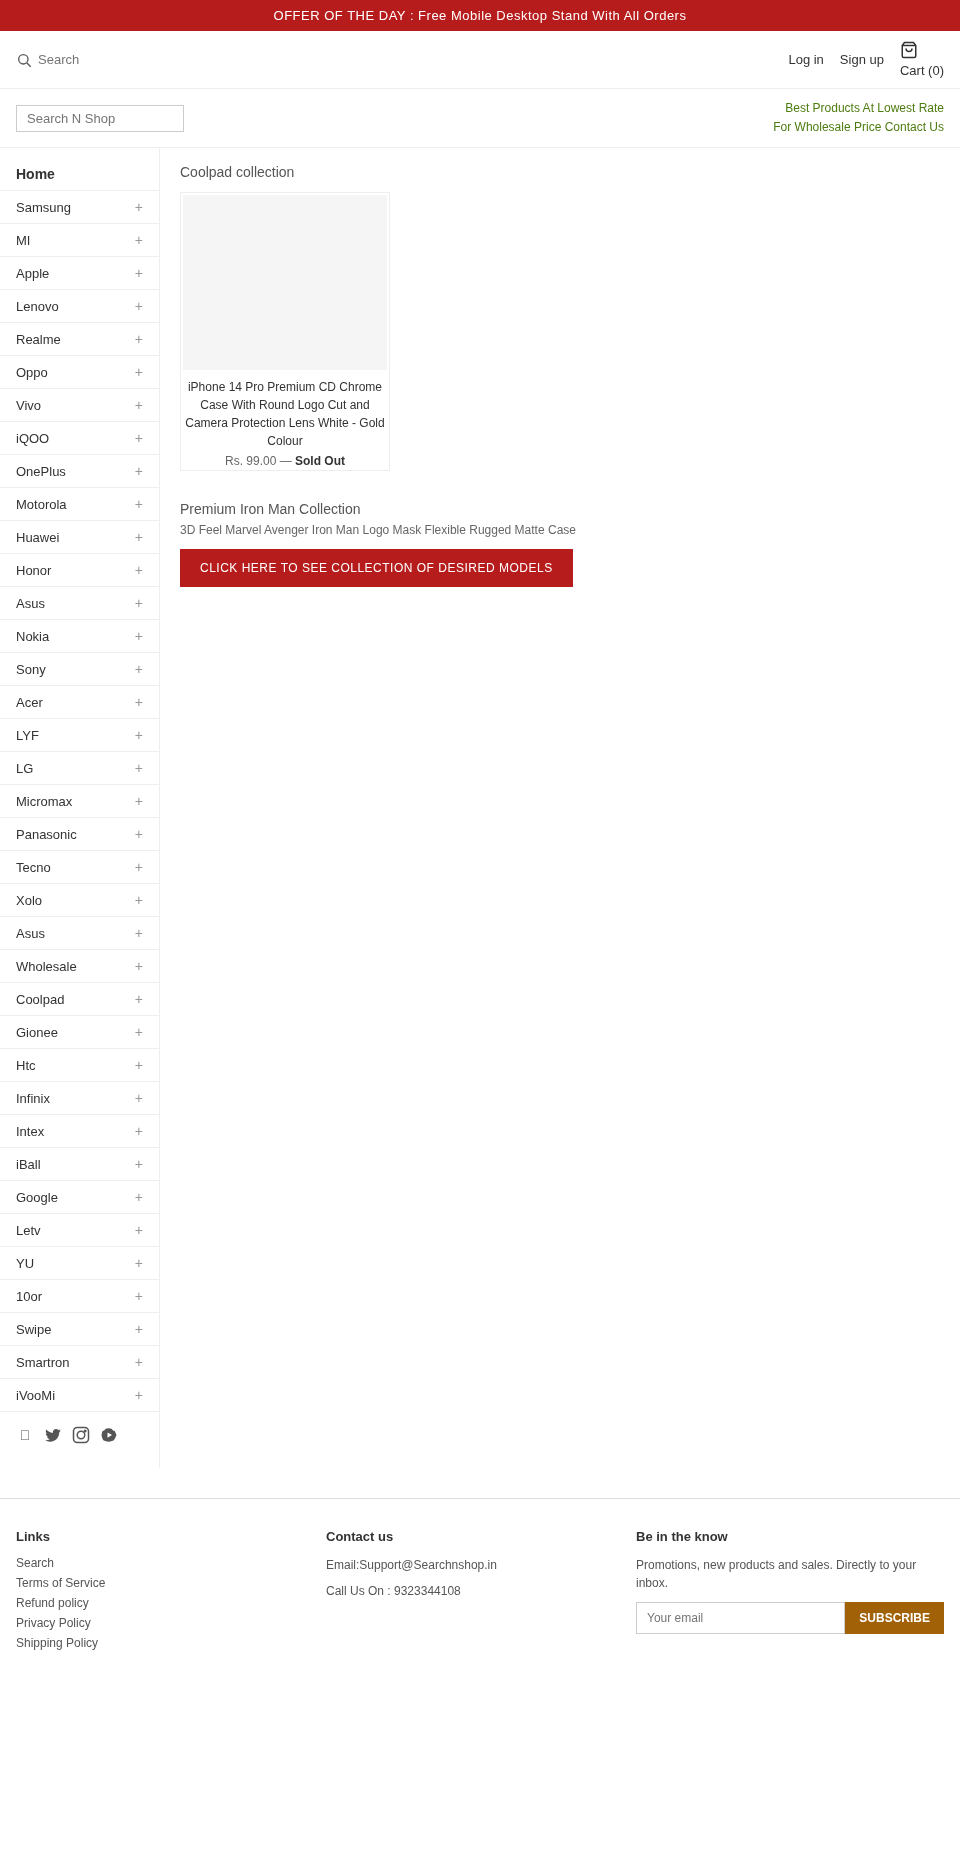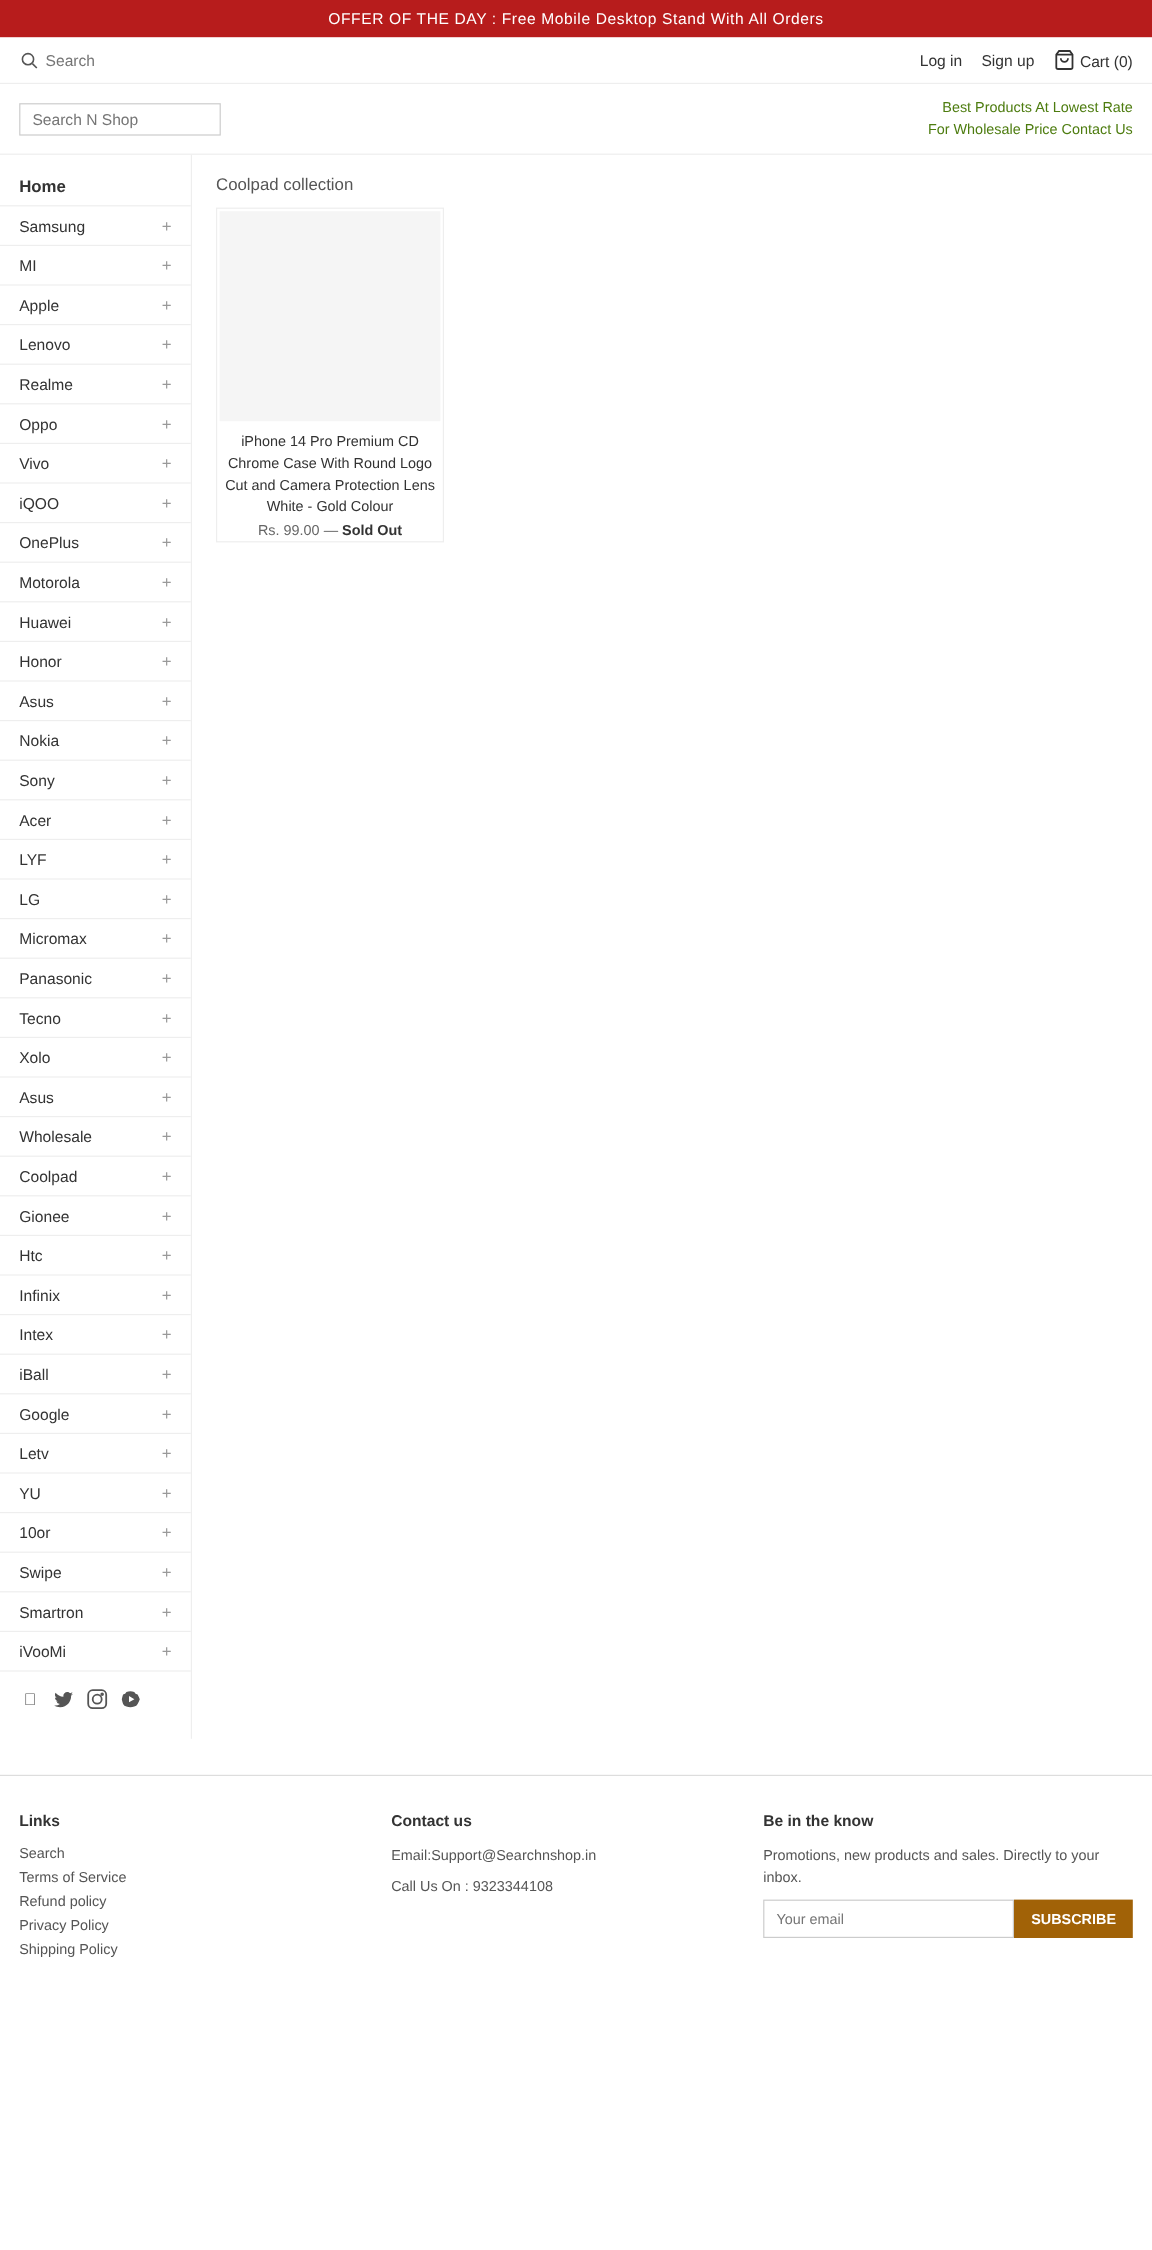--- a/index.html
+++ b/index.html
@@ -39,23 +39,24 @@
       gap: 16px;
       margin-left: auto;
     }
     .header-nav a {
       text-decoration: none;
       color: #333;
       font-size: 13px;
     }
     .cart-area {
       display: flex;
-      align-items: flex-end;
+      align-items: flex-start;
       gap: 4px;
       font-size: 13px;
+      flex-direction: column;
     }
 
     
     .shop-header {
       display: flex;
       align-items: center;
       justify-content: space-between;
       padding: 10px 16px;
       border-bottom: 1px solid #eee;
     }
@@ -126,21 +127,21 @@
     }
 
     
     .featured-title {
       font-size: 14px;
       color: #555;
       margin-bottom: 12px;
       font-weight: normal;
     }
     .product-card {
-      width: 190px;
+      width: 210px;
       border: 1px solid #eee;
       padding: 2px;
     }
     .product-image {
       width: 100%;
       height: 175px;
       background: #f5f5f5;
       margin-bottom: 8px;
     }
     .product-title {
@@ -469,20 +470,25 @@
         <div class="product-image"></div>
         <div class="product-title">iPhone 14 Pro Premium CD Chrome Case With Round Logo Cut and Camera Protection Lens White - Gold Colour</div>
         <div class="product-price">
           <span>Rs. 99.00</span>
           <span>—</span>
           <span class="sold-out">Sold Out</span>
         </div>
       </div>
     </div>
 
+    <div class="iron-man-section">
+      <h3 class="iron-man-title">Premium Iron Man Collection</h3>
+      <p class="iron-man-desc">3D Feel Marvel Avenger Iron Man Logo Mask Flexible Rugged Matte Case</p>
+      <button class="iron-man-btn">CLICK HERE TO SEE COLLECTION OF DESIRED MODELS</button>
+    </div>
 
   </div>
 </div>
 
 <hr class="footer-divider">
 <div class="footer">
 
   <div class="footer-col">
     <div class="footer-col-title">Links</div>
     <a href="#">Search</a>

